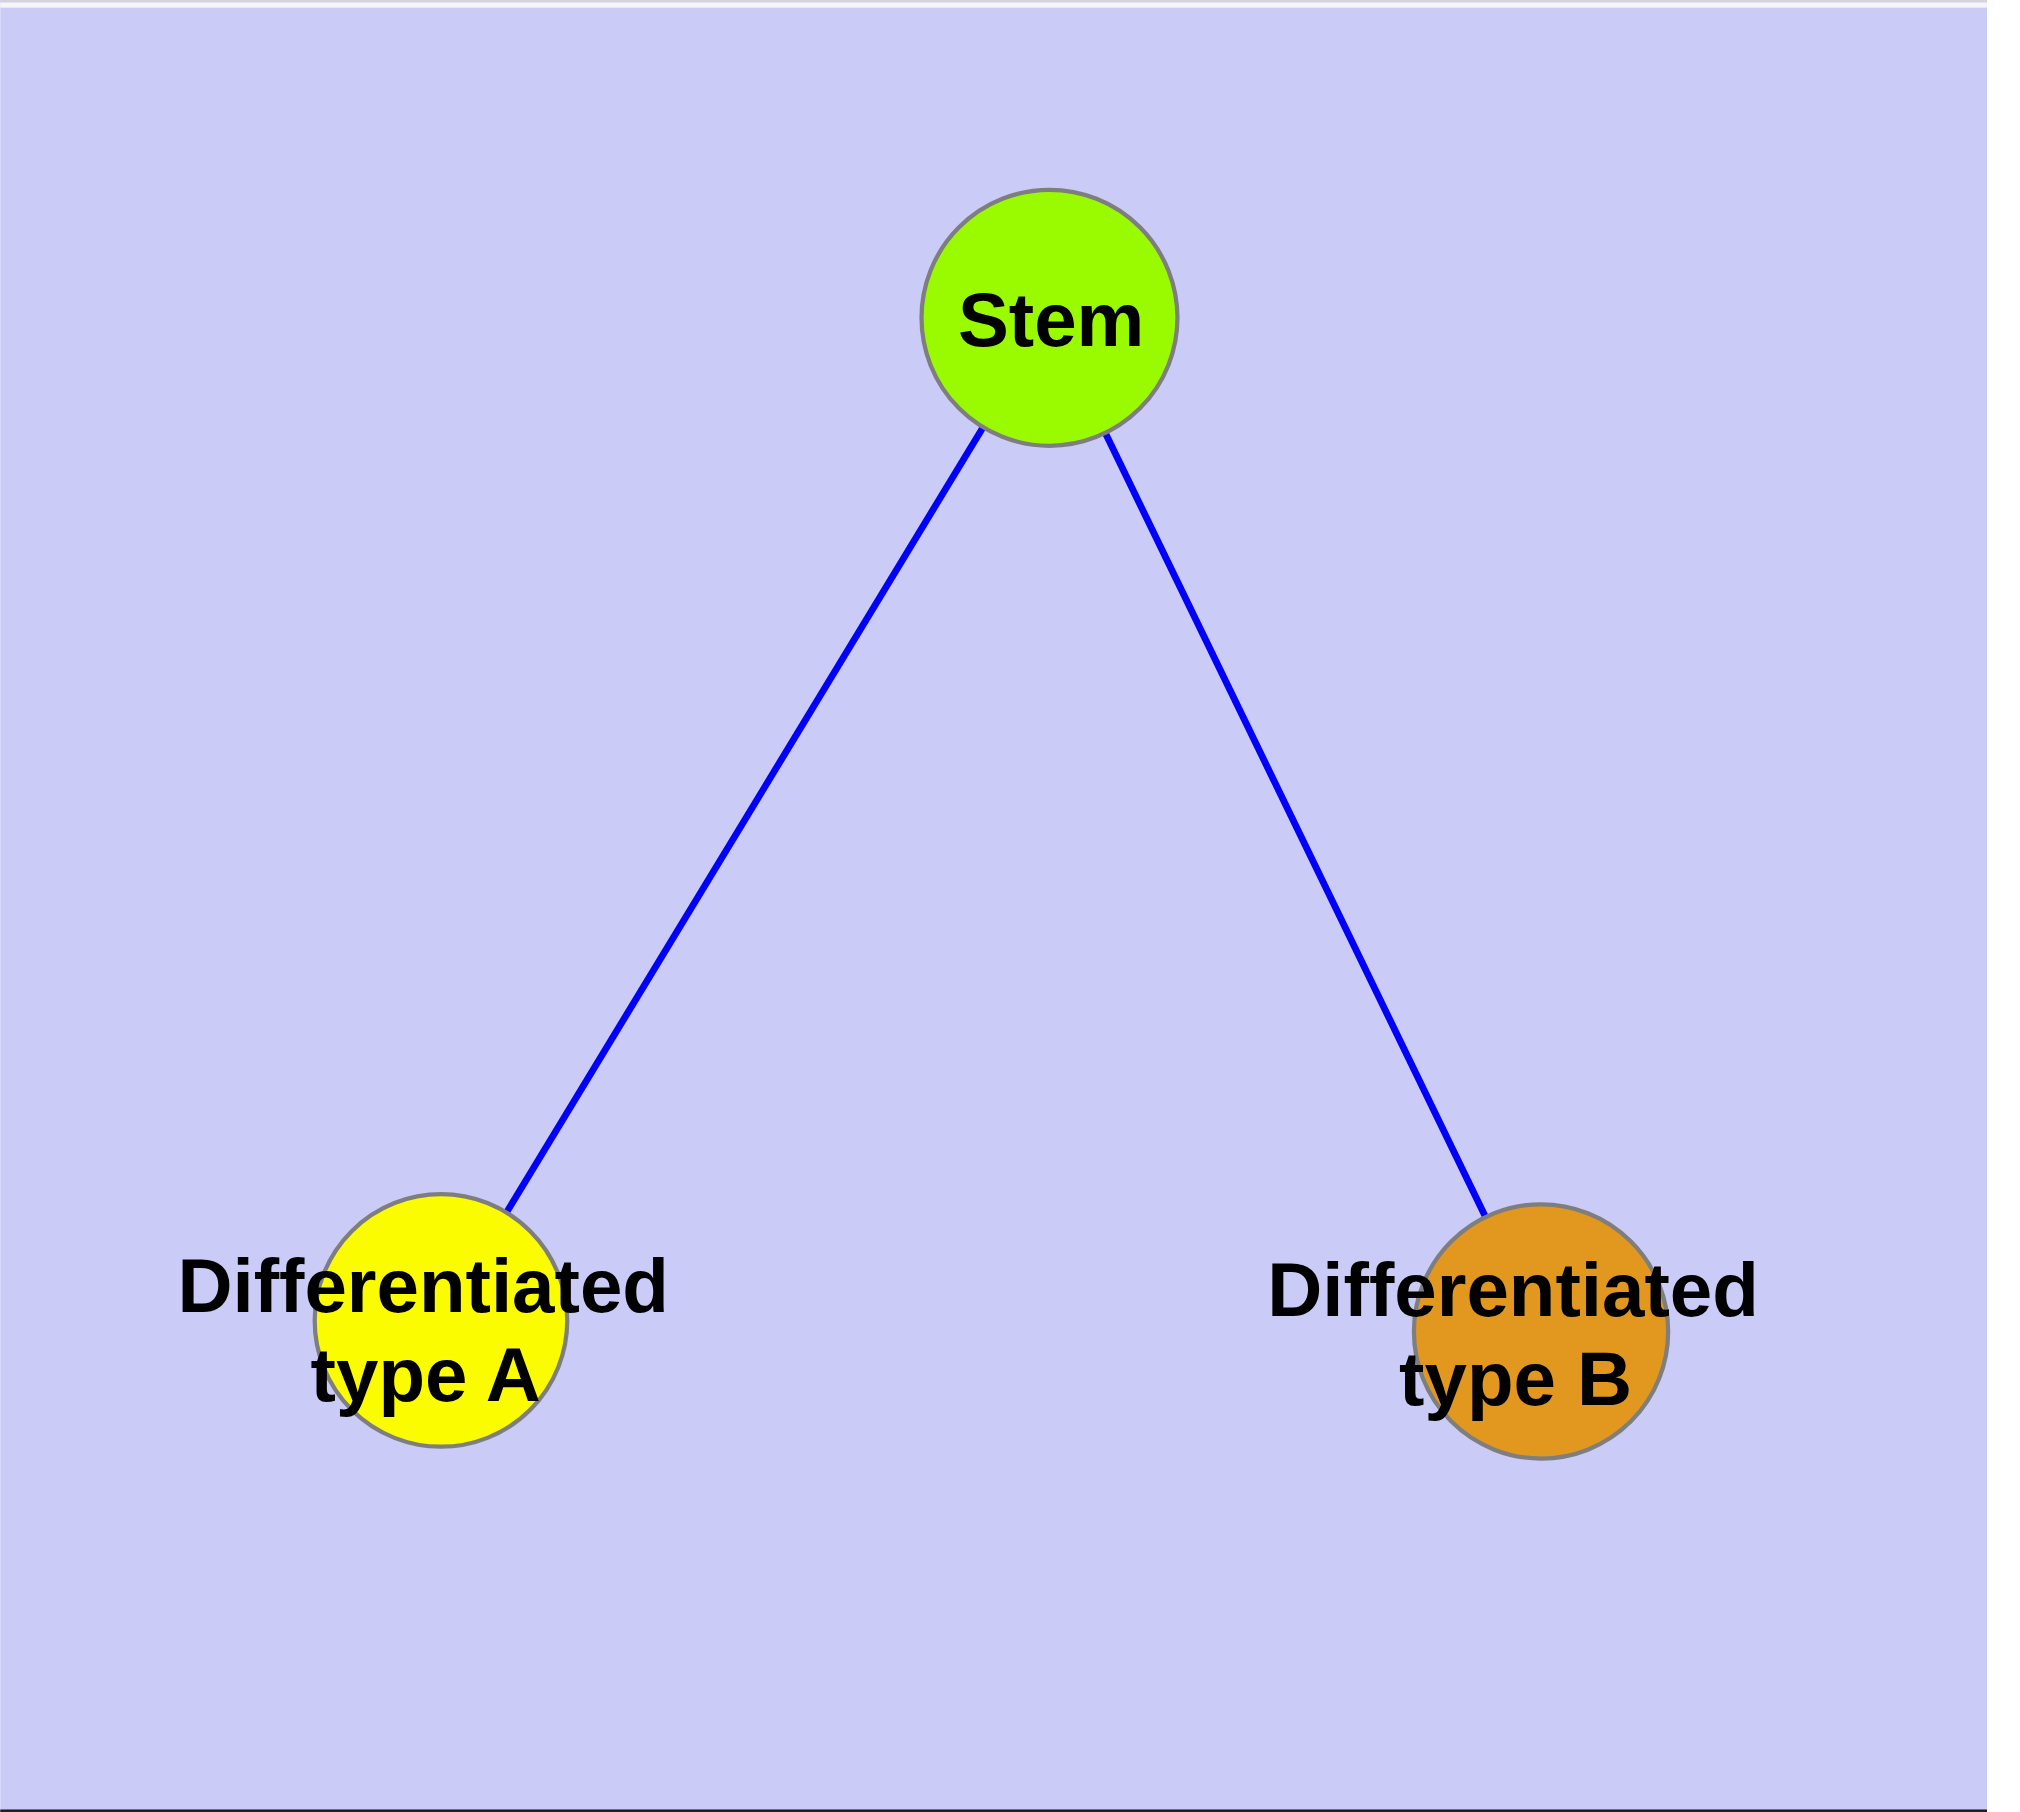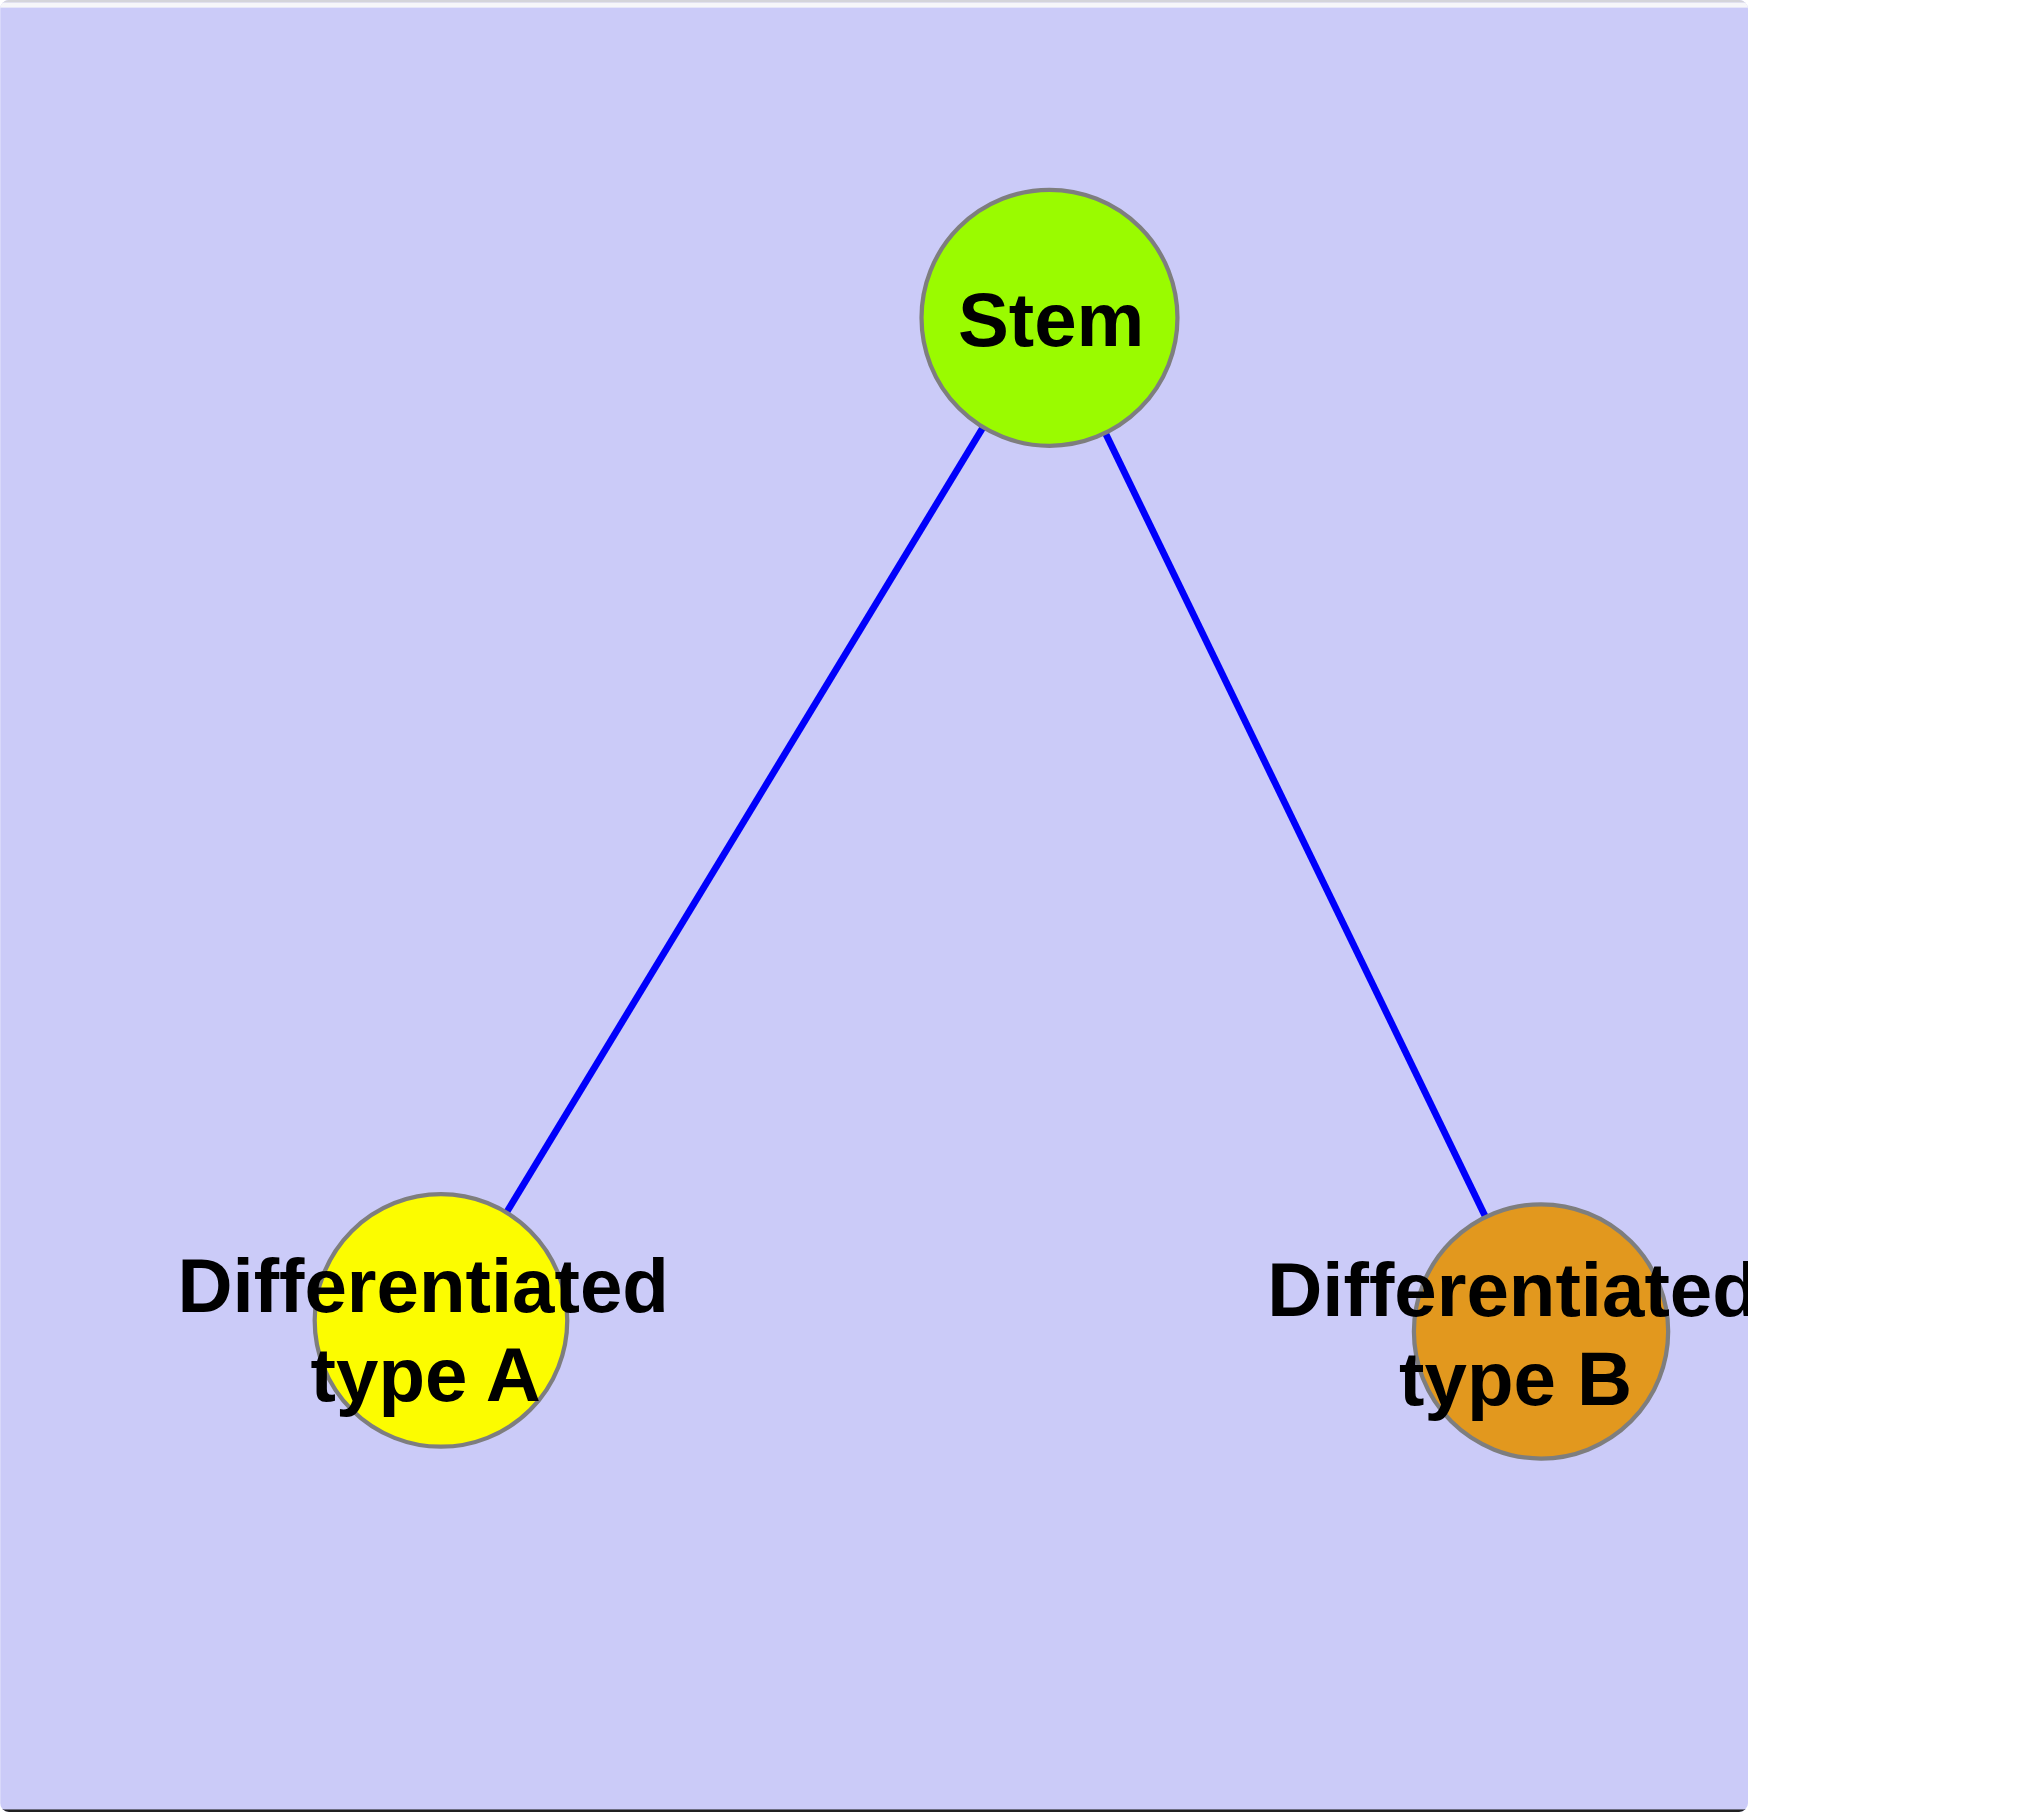--- a/index.html
+++ b/index.html
@@ -5,24 +5,23 @@
   html, body {
     margin: 0;
     padding: 0;
     width: 2021px;
     height: 1812px;
     background: #ffffff;
     font-family: "Liberation Sans", "DejaVu Sans", sans-serif;
   }
   .stage {
     position: relative;
-    width: 1748px;
+    width: 1987px;
     height: 1812px;
     overflow: hidden;
-    border-radius: 9px;
   }
   .stage svg {
     position: absolute;
     inset: 0;
     display: block;
   }
   .node-circle {
     
   }
   .node-label {

